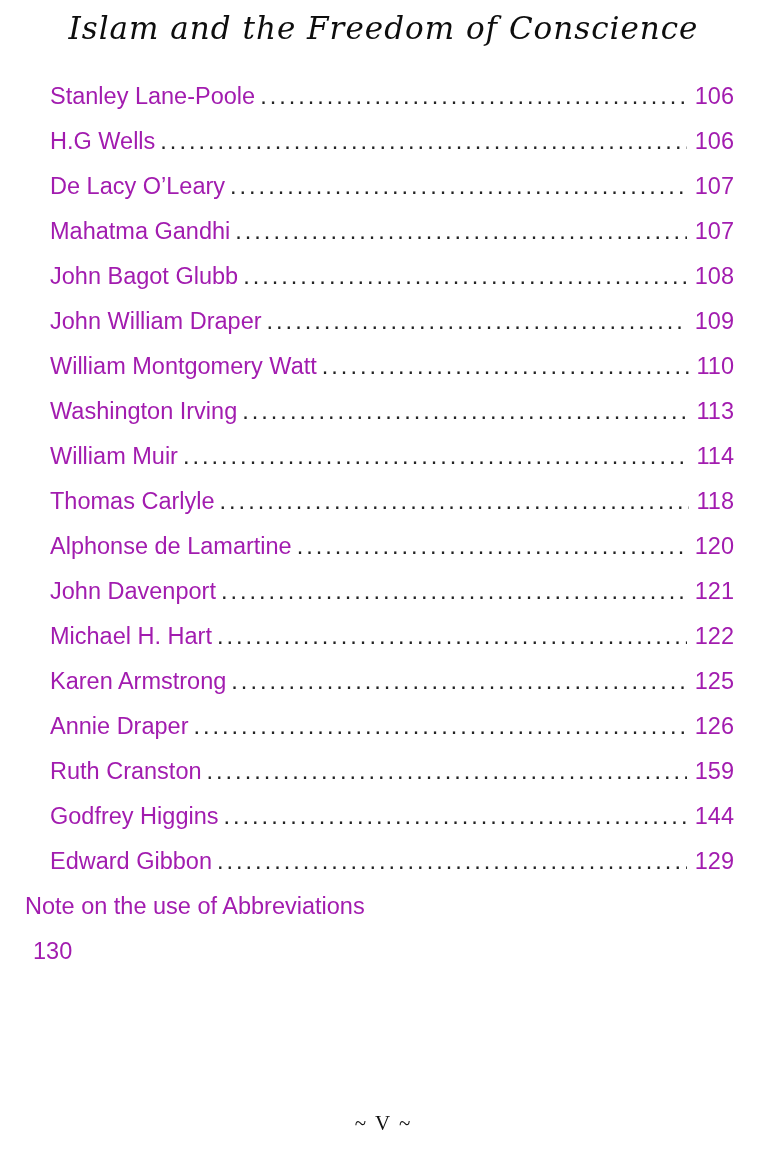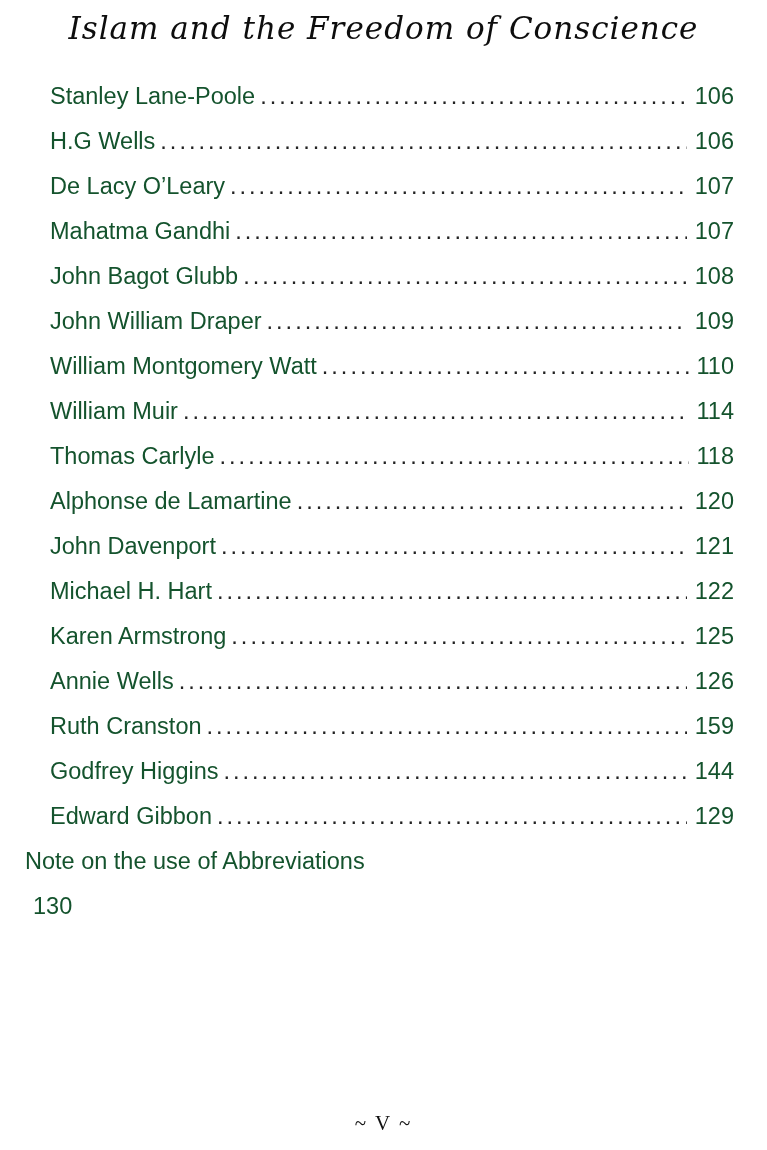--- a/index.html
+++ b/index.html
@@ -30,21 +30,21 @@
     padding: 0 33px 0 25px;
   }
   .toc-row {
     display: flex;
     align-items: baseline;
     height: 45px;
     line-height: 45px;
     padding-left: 25px;
     font-family: "Liberation Sans", sans-serif;
     font-size: 23.5px;
-    color: #14532d;
+    color: #a21caf;
     white-space: nowrap;
   }
   .toc-row.flush {
     padding-left: 0;
     flex-direction: column;
   }
   .toc-name {
     flex: 0 0 auto;
     padding-right: 5px;
   }
@@ -112,20 +112,25 @@
     <span class="toc-name">John William Draper</span>
     <span class="toc-leader"></span>
     <span class="toc-page">109</span>
   </div>
       <div class="toc-row">
     <span class="toc-name">William Montgomery Watt</span>
     <span class="toc-leader"></span>
     <span class="toc-page">110</span>
   </div>
       <div class="toc-row">
+    <span class="toc-name">Washington Irving</span>
+    <span class="toc-leader"></span>
+    <span class="toc-page">113</span>
+  </div>
+      <div class="toc-row">
     <span class="toc-name">William Muir</span>
     <span class="toc-leader"></span>
     <span class="toc-page">114</span>
   </div>
       <div class="toc-row">
     <span class="toc-name">Thomas Carlyle</span>
     <span class="toc-leader"></span>
     <span class="toc-page">118</span>
   </div>
       <div class="toc-row">
@@ -142,21 +147,21 @@
     <span class="toc-name">Michael H. Hart</span>
     <span class="toc-leader"></span>
     <span class="toc-page">122</span>
   </div>
       <div class="toc-row">
     <span class="toc-name">Karen Armstrong</span>
     <span class="toc-leader"></span>
     <span class="toc-page">125</span>
   </div>
       <div class="toc-row">
-    <span class="toc-name">Annie Wells</span>
+    <span class="toc-name">Annie Draper</span>
     <span class="toc-leader"></span>
     <span class="toc-page">126</span>
   </div>
       <div class="toc-row">
     <span class="toc-name">Ruth Cranston</span>
     <span class="toc-leader"></span>
     <span class="toc-page">159</span>
   </div>
       <div class="toc-row">
     <span class="toc-name">Godfrey Higgins</span>

